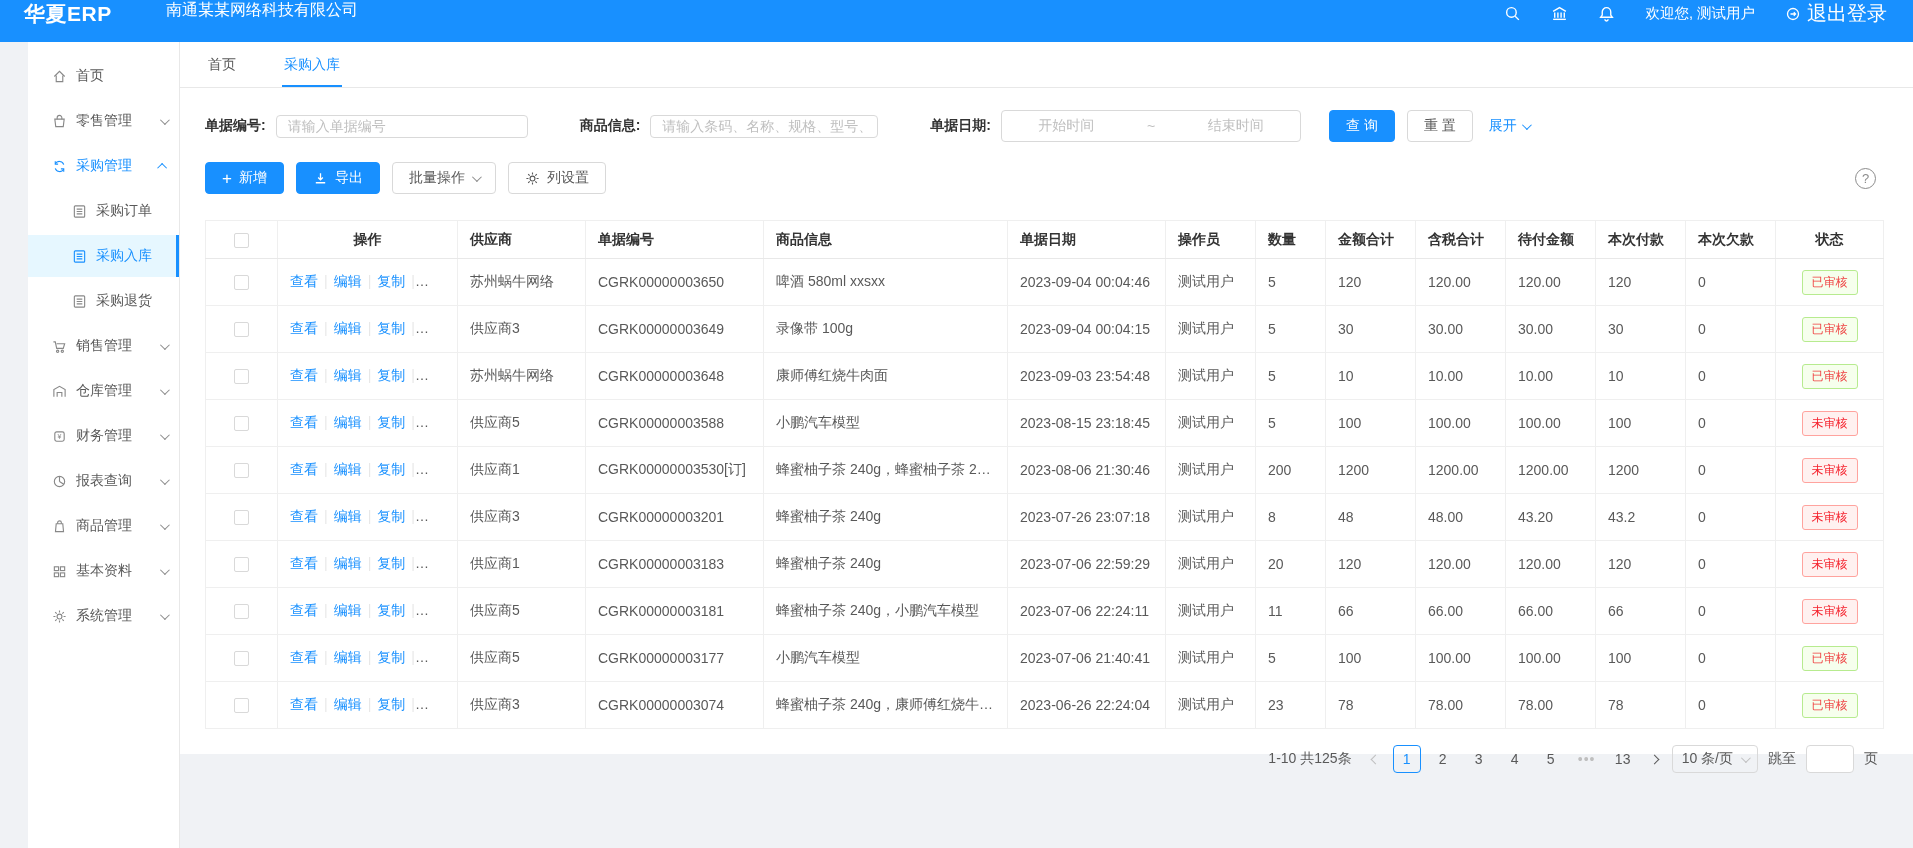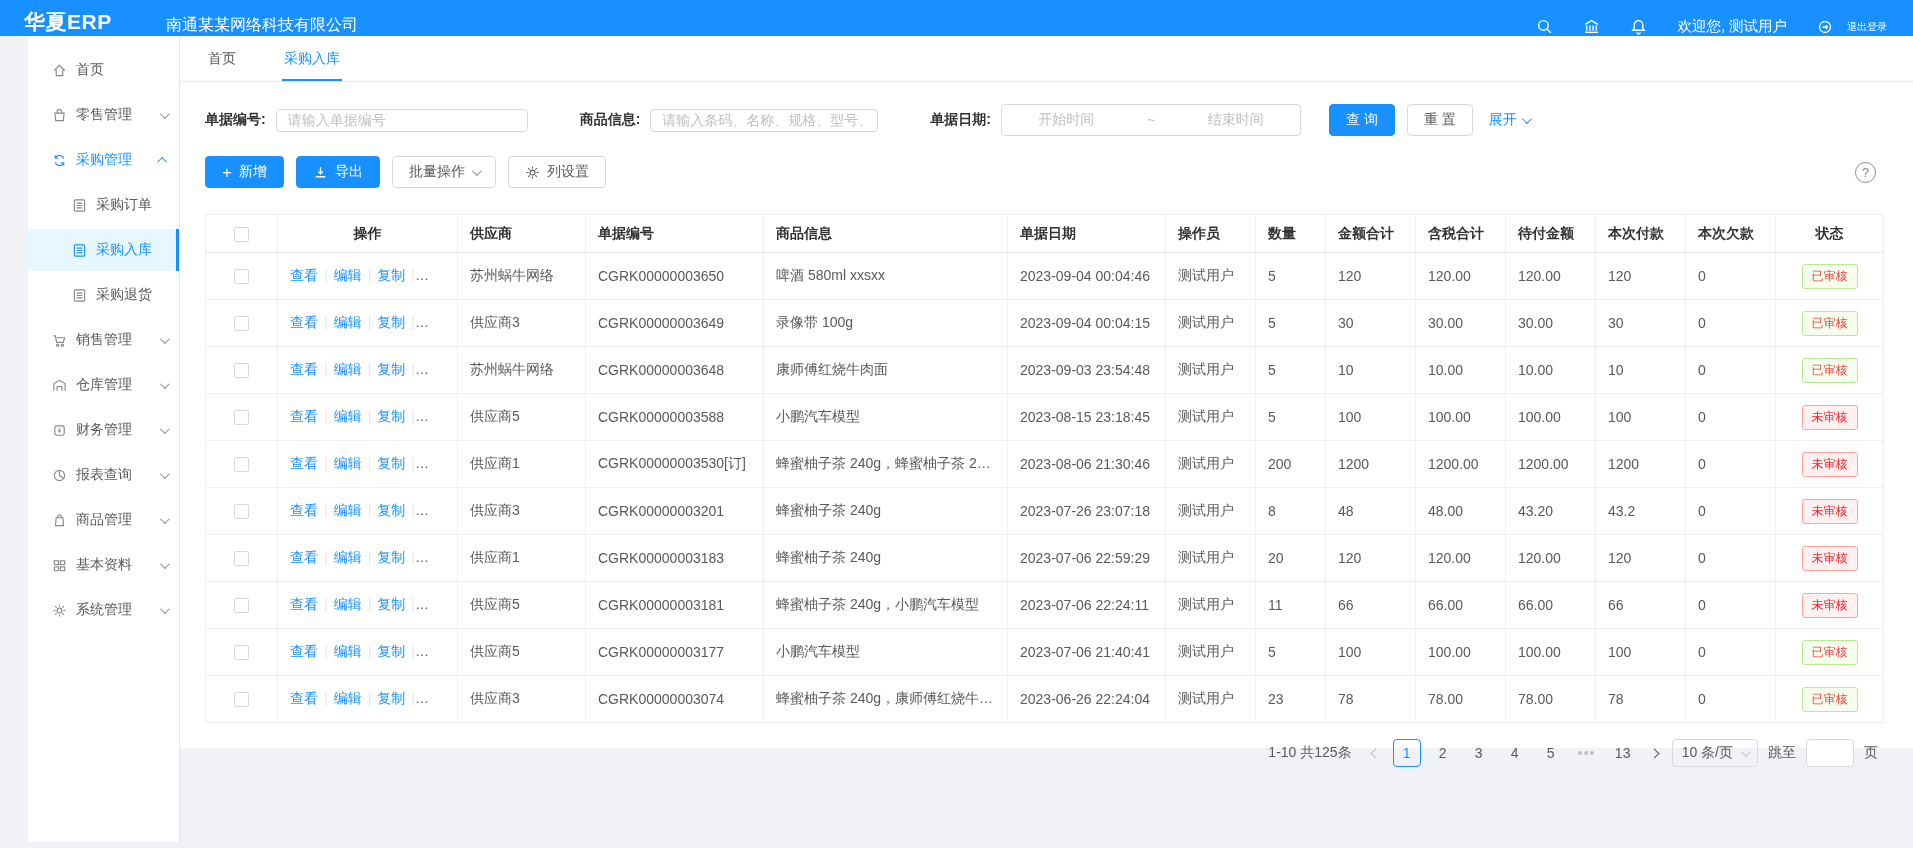--- a/index.html
+++ b/index.html
@@ -1,27 +1,27 @@
 <!DOCTYPE html>
 <html><head>
 <meta charset="utf-8">
 <style>
   * { margin:0; padding:0; box-sizing:border-box; }
   html,body { width:1913px; height:848px; overflow:hidden;
     font-family:"Liberation Sans","DejaVu Sans",sans-serif; background:#f0f2f5; color:#595959; font-size:14px; }
 
   
-  .topbar { height:36px; background:#1890ff; display:flex; align-items:flex-end; color:#fff; }
+  .topbar { height:42px; background:#1890ff; display:flex; align-items:flex-start; color:#fff; }
   .logo { width:152px; padding-left:24px; font-size:21px; font-weight:bold; letter-spacing:.5px; white-space:nowrap; }
   .company { margin-left:14px; font-size:16px; }
   .top-right { margin-left:auto; display:flex; align-items:center; gap:30px; padding-right:26px; }
   .top-icon { display:flex; align-items:center; cursor:pointer; }
   .top-icon svg { stroke:#fff; fill:none; stroke-width:1.3; }
   .welcome { font-size:14.5px; cursor:pointer; }
-  .logout { display:flex; align-items:center; gap:14px; font-size:10px; cursor:pointer; }
+  .logout { display:flex; align-items:center; gap:6px; font-size:20px; cursor:pointer; }
 
   
   .layout { display:flex; height:806px;margin-left:28px; }
   .sidebar { width:152px; background:#fff; border-right:1px solid #e8e8e8; padding-top:10px; flex:none; }
   .sb-item { height:42px; margin:3px 0; display:flex; align-items:center; padding:0 12px 0 24px; color:#595959; cursor:pointer; position:relative; }
   .sb-item.child { padding-left:44px; }
   .sb-item .sb-icon { display:flex; margin-right:9px; color:#888; }
   .sb-item .sb-icon svg { stroke:currentColor; fill:none; stroke-width:1.2; }
   .sb-item.active { color:#1890ff; }
   .sb-item.active .sb-icon { color:#1890ff; }

